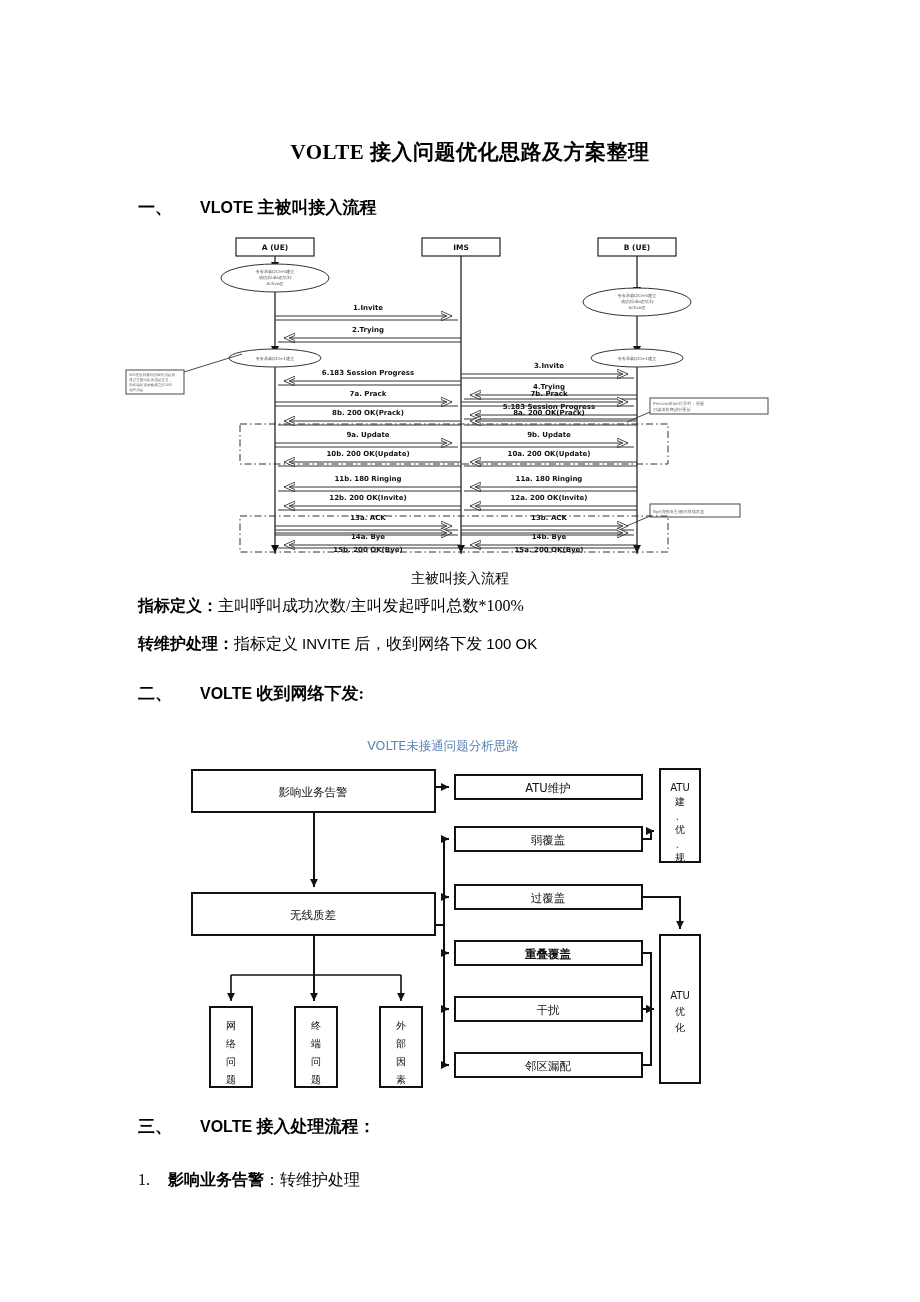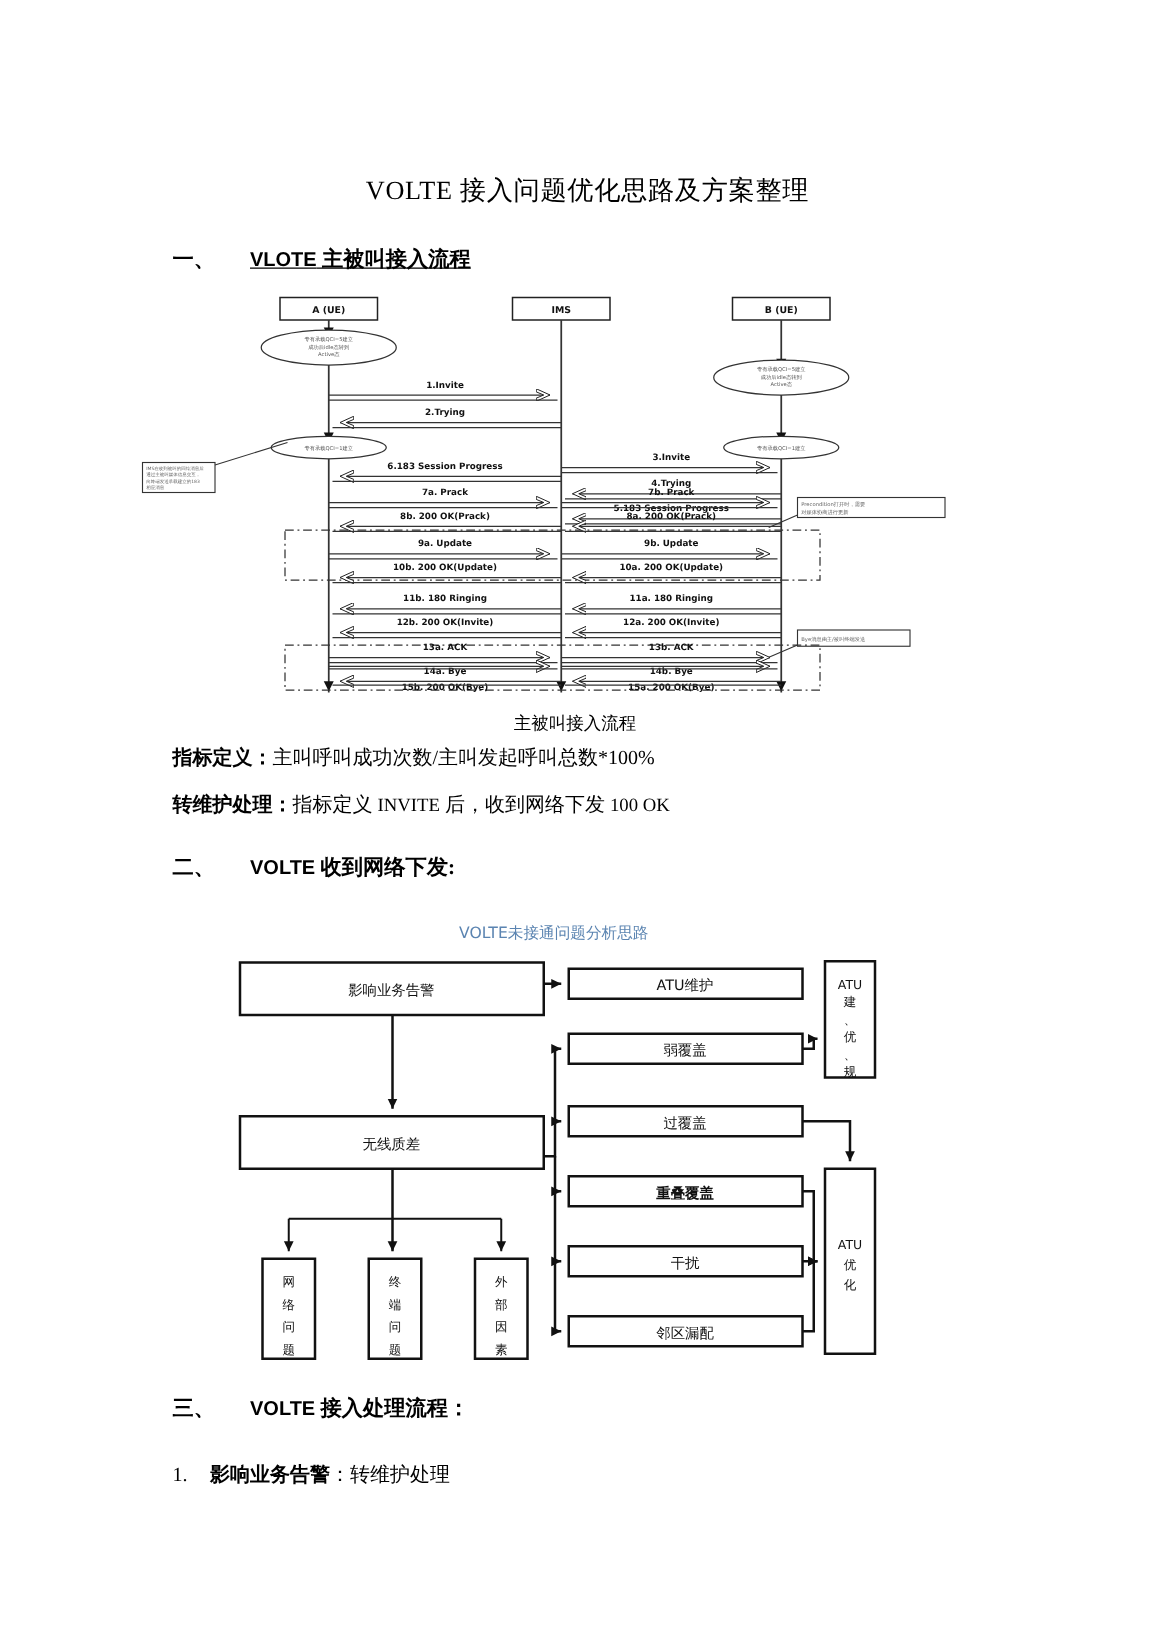--- a/index.html
+++ b/index.html
@@ -11,67 +11,67 @@
     color: #000;
     position: relative;
     overflow: hidden;
   }
   .page { position:absolute; inset:0; padding: 0; }
 
   .doc-title {
     position:absolute; left:0; right:0; top:138px;
     text-align:center;
     font-family:"Liberation Serif","DejaVu Serif",serif;
-    font-weight:normal; font-size:21px; letter-spacing:0.5px;margin-left:20px;
+    font-weight:bold; font-size:21px; letter-spacing:0.5px;margin-left:20px;
   }
 
   .h-num { display:inline-block; width:62px; }
   .heading {
     position:absolute; left:138px;
     font-weight:bold; font-size:17px;
     font-family:"Liberation Serif","DejaVu Serif",serif;
     white-space:nowrap;
   }
   .heading .lat { font-family:"Liberation Sans","DejaVu Sans",sans-serif; font-size:16px; }
 
   .body-line {
     position:absolute; left:138px;
     font-size:16px; white-space:nowrap;
     font-family:"Liberation Serif","DejaVu Serif",serif;
   }
   .body-line b { font-weight:bold; }
-  .body-line .lat { font-family:Liberation Serif, serif; font-size:15px; }
+  .body-line .lat { font-family:Liberation Sans, sans-serif; font-size:15px; }
 
   .caption {
     position:absolute; left:0; right:0; top:570px;
     text-align:center; font-size:14px;
     font-family:"Liberation Serif","DejaVu Serif",serif;
   }
 
   
-  #seq-wrap { position:absolute; left:110px; top:232px; width:676px; height:330px; }
+  #seq-wrap { position:absolute; left:122px; top:232px; width:676px; height:330px; }
   #seq-wrap svg { display:block; }
 
   
   #flow-wrap { position:absolute; left:178px; top:735px; width:540px; height:365px; }
   #flow-wrap svg { display:block; }
 
   .num-item { position:absolute; left:138px; font-size:16px;margin-top:15px; }
   .num-item .idx { display:inline-block; width:30px;
       font-family:"Liberation Serif","DejaVu Serif",serif; }
   .num-item b { font-weight:bold; }
 </style>
 </head>
 <body>
 
 <div class="page">
 
   <div class="doc-title">VOLTE 接入问题优化思路及方案整理</div>
 
-  <div class="heading" style="top:196px;text-decoration:underline;">
+  <div class="heading" style="top:196px;">
     <span class="h-num">一、</span><span class="lat">VLOTE</span><span> 主被叫接入流程</span>
   </div>
 
   <div id="seq-wrap">
     <svg width="676" height="330" viewBox="0 0 676 330" xmlns="http://www.w3.org/2000/svg">
       <defs>
         <marker id="ohead-r" markerWidth="12" markerHeight="10" refX="11" refY="5" orient="auto" markerUnits="userSpaceOnUse">
           <path d="M0,0 L11,5 L0,10 L0,7.5 L6,5 L0,2.5 Z" fill="#fff" stroke="#222" stroke-width="0.8"></path>
         </marker>
         <marker id="ohead-l" markerWidth="12" markerHeight="10" refX="11" refY="5" orient="auto" markerUnits="userSpaceOnUse">

